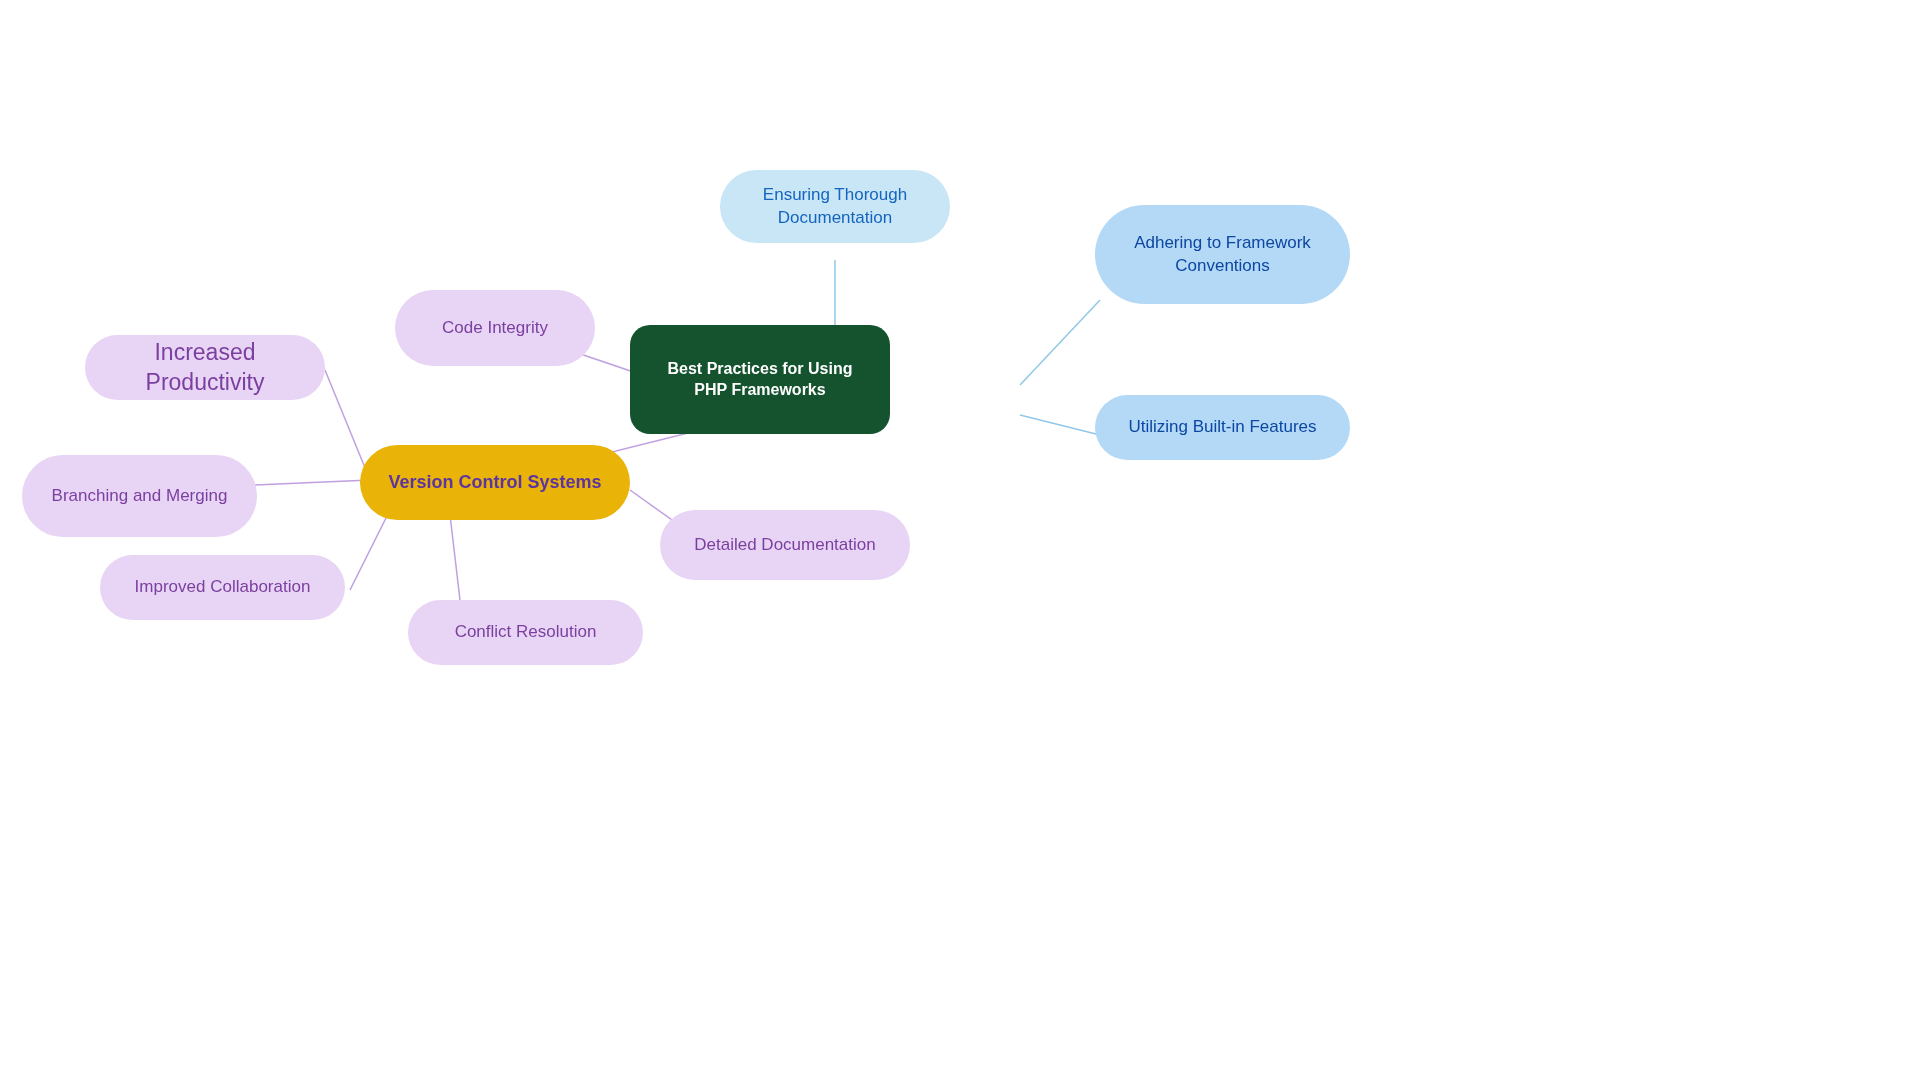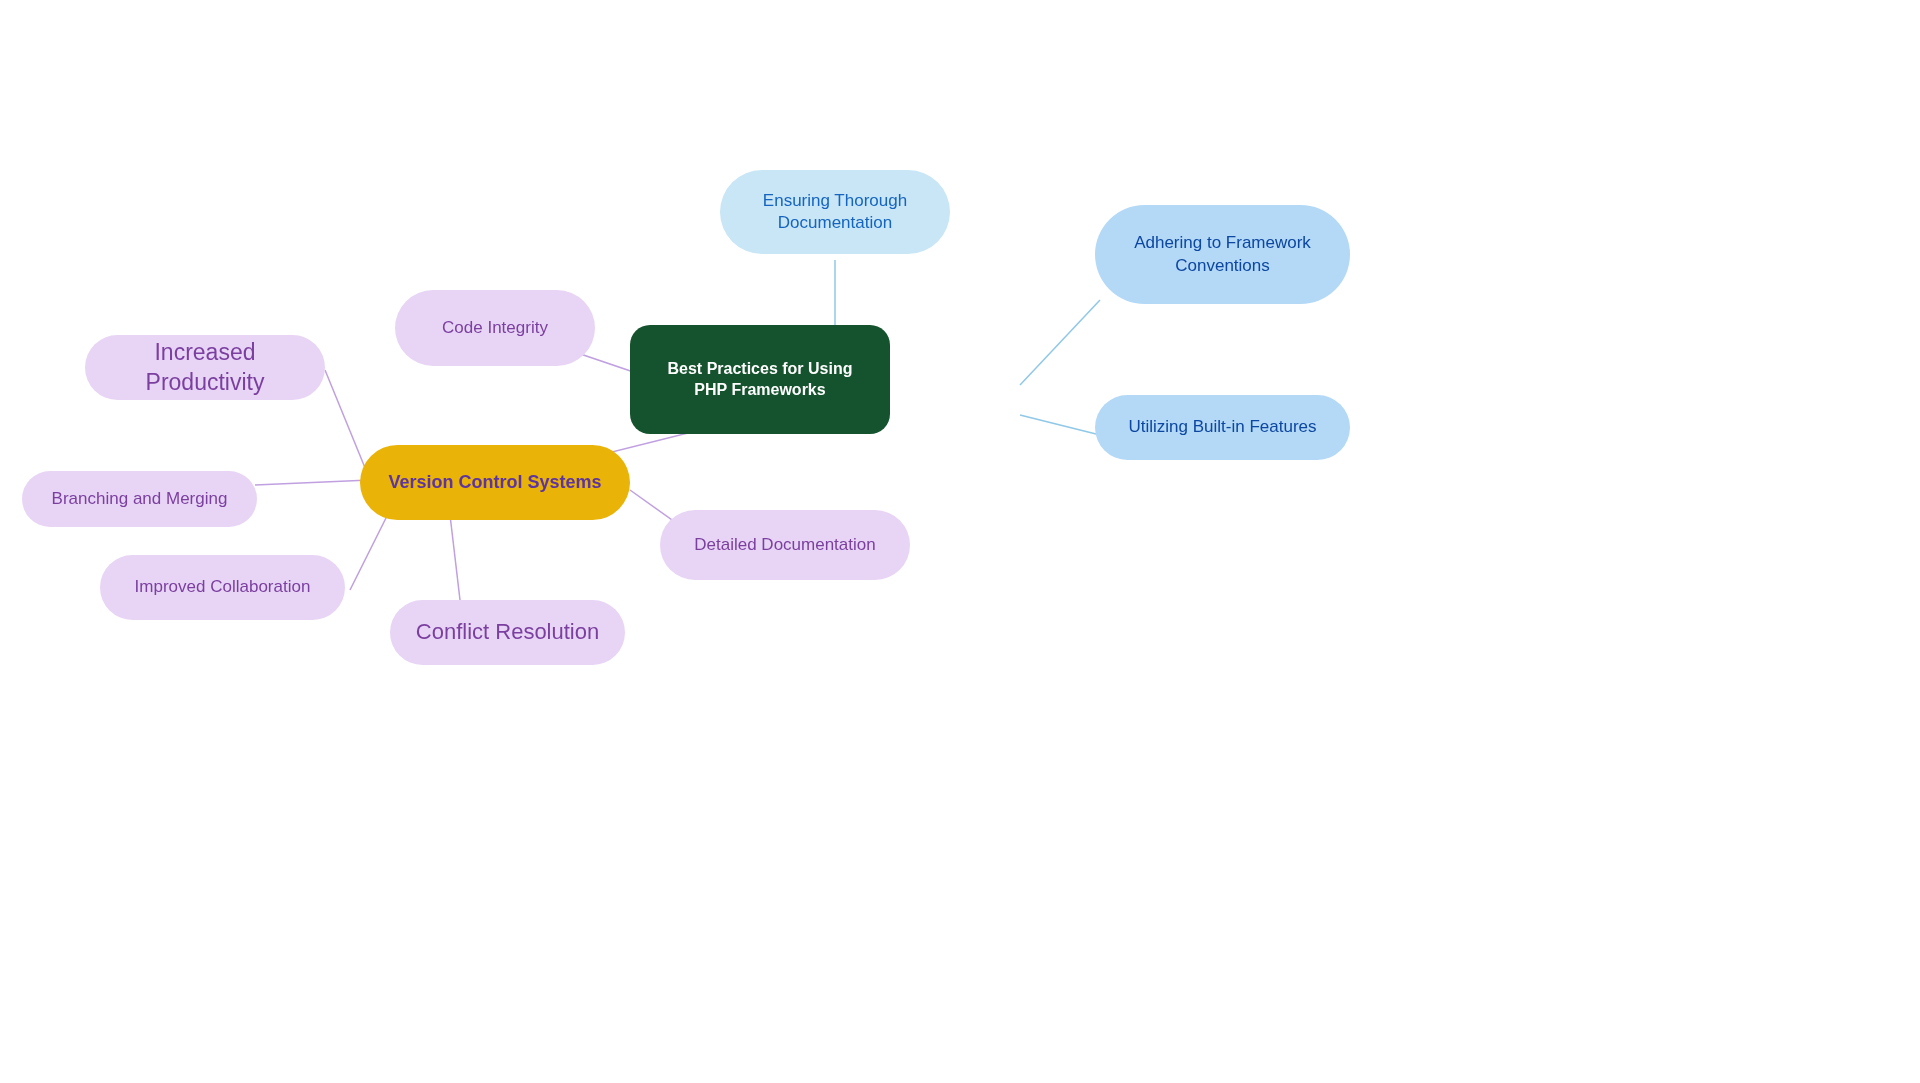--- a/index.html
+++ b/index.html
@@ -82,31 +82,31 @@
 
   <line x1="835" y1="370" x2="835" y2="260" stroke="#90c8e8" stroke-width="1.5"></line>
 
   <line x1="1020" y1="385" x2="1100" y2="300" stroke="#90c8e8" stroke-width="1.5"></line>
 
   <line x1="1020" y1="415" x2="1100" y2="435" stroke="#90c8e8" stroke-width="1.5"></line>
 </svg>
 
 <div class="node node-center" style="left: 630px; top: 325px;">Best Practices for Using PHP Frameworks</div>
 
-<div class="node node-blue-light" style="left: 720px; top: 170px; width: 230px; height: 84px; font-size:17px;">Ensuring Thorough<br>Documentation</div>
+<div class="node node-blue-light" style="left: 720px; top: 170px; width: 230px; height: 73px; font-size:17px;">Ensuring Thorough<br>Documentation</div>
 
 <div class="node node-blue-medium" style="left: 1095px; top: 205px; width: 255px; height: 99px; font-size:17px;">Adhering to Framework<br>Conventions</div>
 
 <div class="node node-blue-medium" style="left: 1095px; top: 395px; width: 255px; height: 65px; font-size:17px;">Utilizing Built-in Features</div>
 
 <div class="node node-purple" style="left: 395px; top: 290px; width: 200px; height: 76px; font-size:17px;">Code Integrity</div>
 
 <div class="node node-purple" style="left: 85px; top: 335px; width: 240px; height: 65px; font-size:23px;">Increased Productivity</div>
 
 <div class="node node-violet" style="left: 360px; top: 445px; width: 270px; height: 75px; font-size:18px; font-weight:600;">Version Control Systems</div>
 
-<div class="node node-purple" style="left: 22px; top: 455px; width: 235px; height: 56px; font-size:17px;margin-top:16px;">Branching and Merging</div>
+<div class="node node-purple" style="left: 22px; top: 455px; width: 235px; height: 82px; font-size:17px;">Branching and Merging</div>
 
 <div class="node node-purple" style="left: 100px; top: 555px; width: 245px; height: 65px; font-size:17px;">Improved Collaboration</div>
 
-<div class="node node-purple" style="left: 390px; top: 600px; width: 235px; height: 65px; font-size:22px;">Conflict Resolution</div>
+<div class="node node-purple" style="left: 408px; top: 600px; width: 235px; height: 65px; font-size:17px;">Conflict Resolution</div>
 
 <div class="node node-purple" style="left: 660px; top: 510px; width: 250px; height: 70px; font-size:17px;text-align:right;">Detailed Documentation</div>
 
 </body></html>

